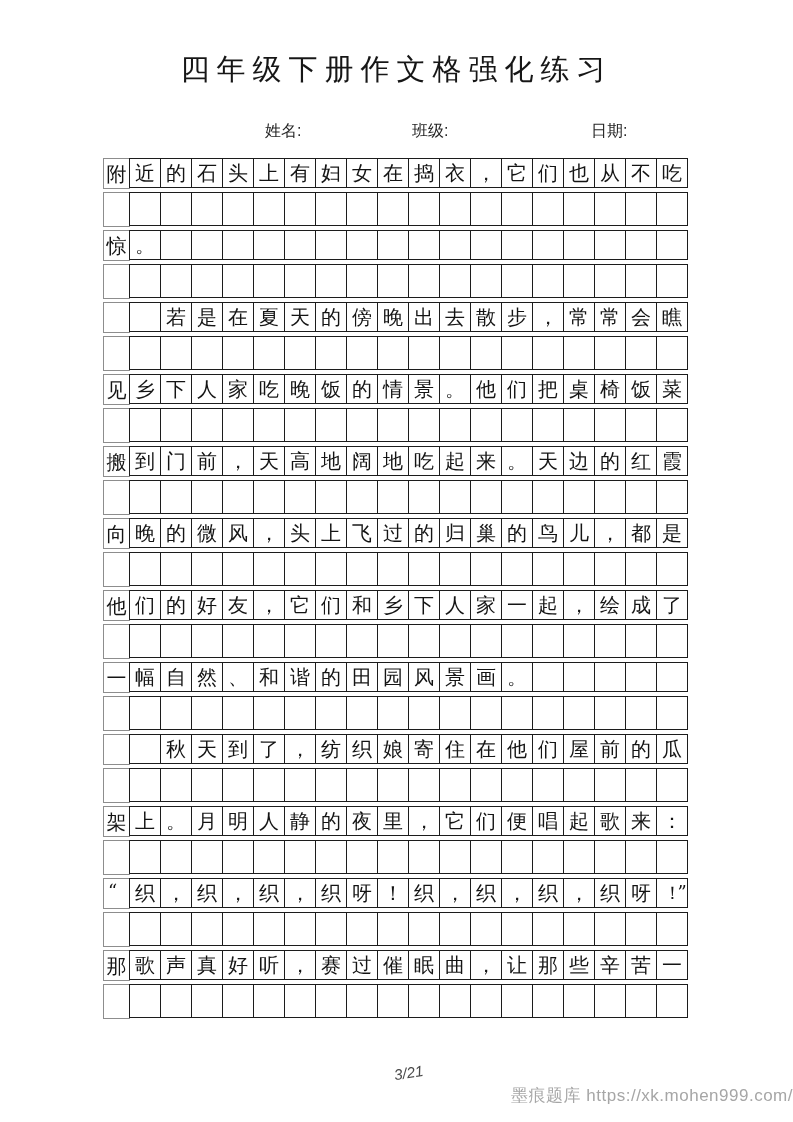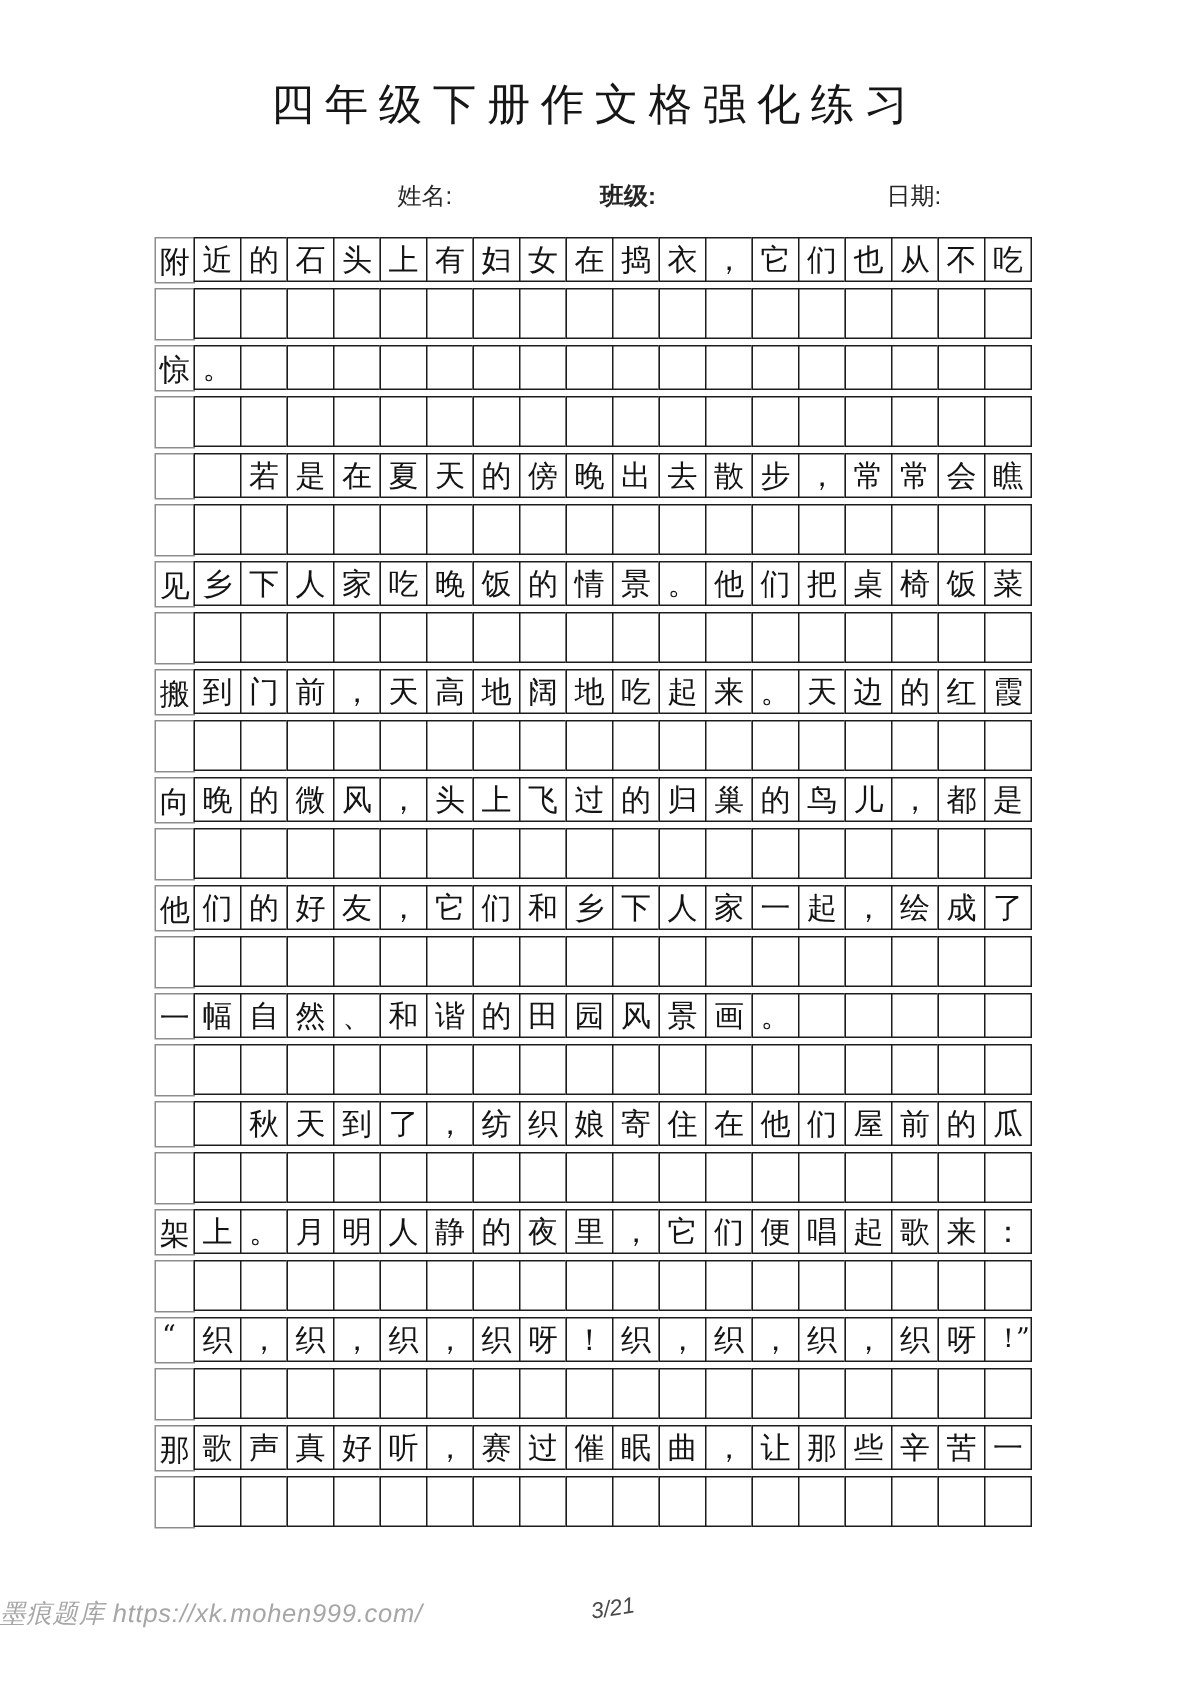--- a/index.html
+++ b/index.html
@@ -11,40 +11,40 @@
     position:absolute;top:50px;left:0;width:793px;margin:0;
     text-align:center;font-family:"DejaVu Serif",serif;font-weight:500;
     font-size:29px;letter-spacing:7px;color:#161616;
   }
   .fields{position:absolute;top:121px;left:0;width:691px;height:22px;}
   .field{
     position:absolute;font-size:16px;color:#262626;
     font-family:"Liberation Sans",sans-serif;
   }
   .field.f-name{left:265px;}
-  .field.f-class{left:400px;font-weight:bold;}
+  .field.f-class{left:412px;}
   .field.f-date{left:591px;}
   .grid{position:absolute;left:103px;top:158px;width:586px;}
   .grid-row{display:flex;margin-bottom:3px;align-items:flex-start;}
   .cell{
     box-sizing:border-box;width:32px;height:30px;margin-left:-1px;
     border:1px solid #1c1c1c;background:#fff;
     display:flex;align-items:center;justify-content:center;
     font-family:"DejaVu Serif",serif;font-size:20px;line-height:1;color:#141414;
   }
   .cell.first{width:27px;margin-left:0;border-color:#8d8d8d;height:31px;}
   .blank-row .cell{height:34px;}
   .blank-row .cell.first{height:35px;}
   .cell.punct{align-items:flex-end;justify-content:flex-start;padding:0 0 4px 5px;}
   .cell.quote{align-items:flex-start;justify-content:flex-start;padding:3px 0 0 4px;font-size:18px;}
   .cell.tight{letter-spacing:-4px;font-size:18px;padding-left:2px;}
   .footer{position:absolute;left:0;top:1058px;width:793px;height:40px;}
   .site{
-    display:block;text-align:left;margin-top:6px;
-    font-size:17px;color:#a6a6a6;letter-spacing:0.5px;font-style:italic;
+    display:block;text-align:right;margin-top:26px;
+    font-size:17px;color:#a6a6a6;letter-spacing:0.5px;
   }
   .pagenum{
     position:absolute;left:394px;top:6px;z-index:2;
     font-size:15px;color:#4a4a4a;font-style:italic;transform:rotate(-9deg);
   }
 </style>
 </head>
 <body>
 
 <h1 class="title">四年级下册作文格强化练习</h1>

